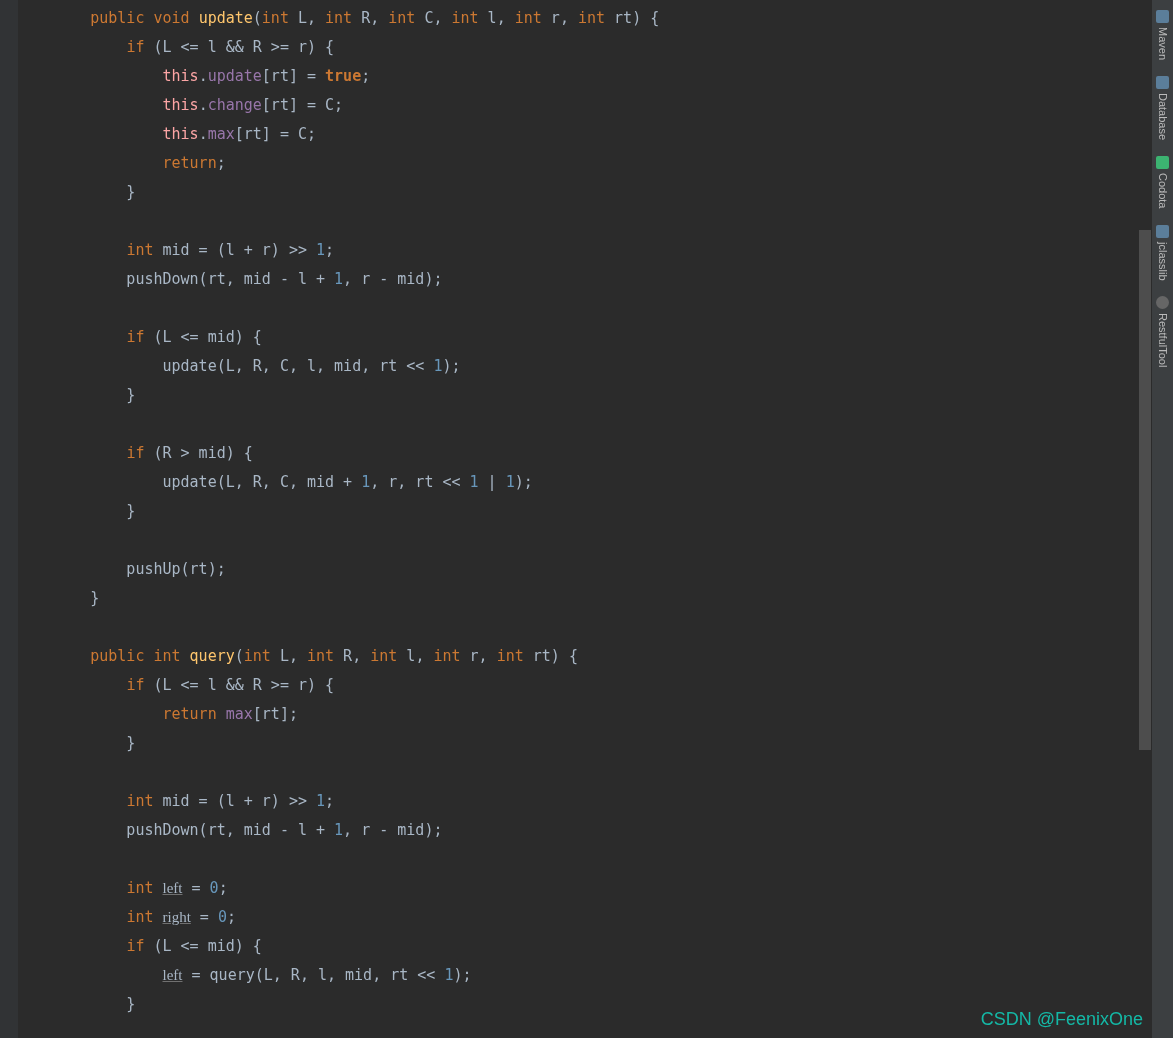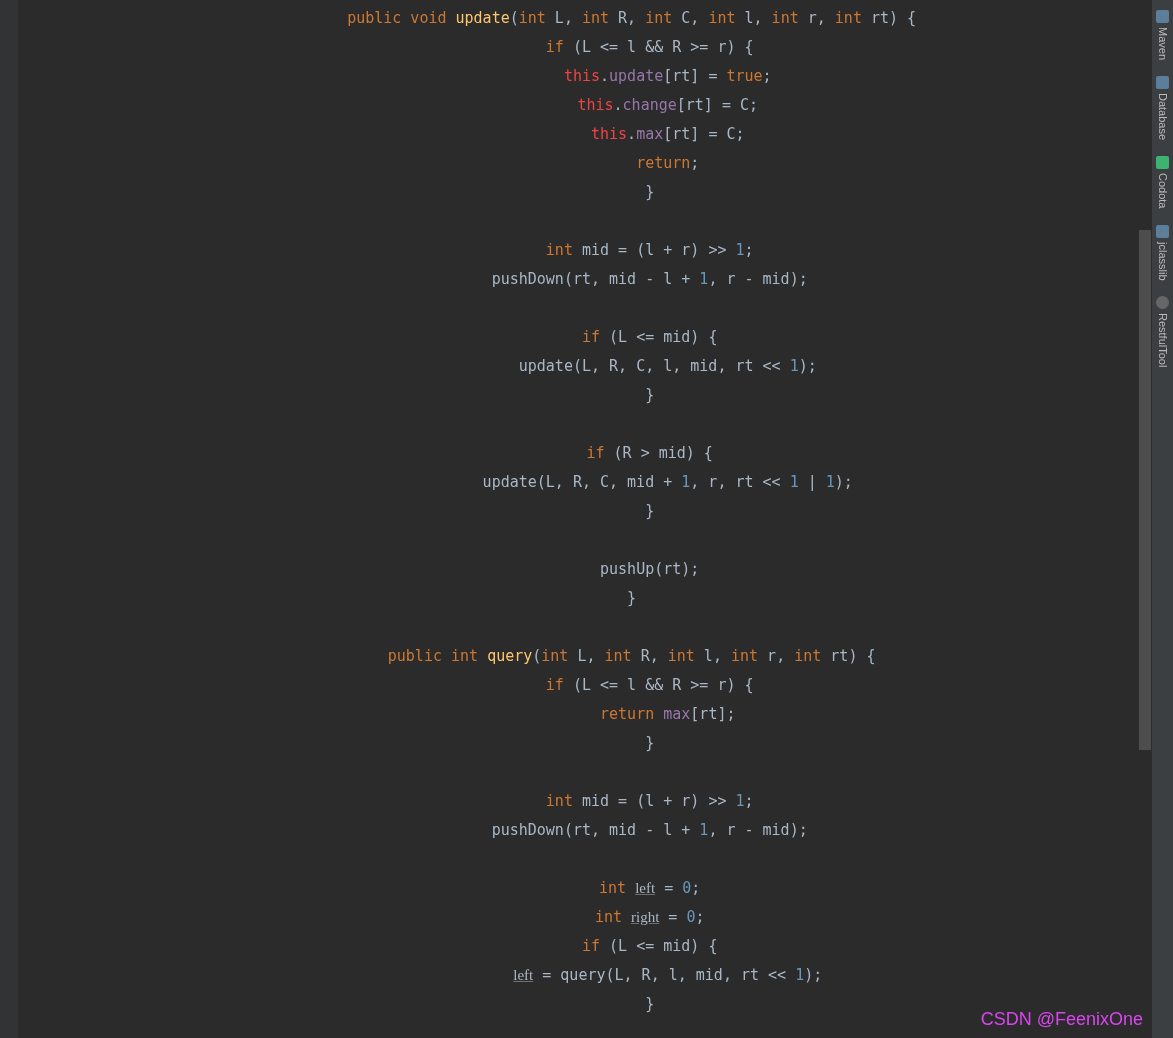--- a/index.html
+++ b/index.html
@@ -25,29 +25,28 @@
 }
 .code-content {
   flex: 1;
   padding: 4px 0 0 0;
   line-height: 29px;
   white-space: pre;
   overflow: hidden;
 }
 .code-line {
   padding-left: 0;
-  text-align: center;
 }
 .kw { color: #cc7832; }
 .method-decl { color: #ffc66d; }
 .field { color: #9876aa; }
 .num { color: #6897bb; }
 .punct { color: #a9b7c6; }
-.this { color: #ef4444; }
-.bool { color: #cc7832; }
+.this { color: #fca5a5; }
+.bool { color: #cc7832; font-weight: bold; }
 .underline { text-decoration: underline; text-decoration-color: #707070; font-family: Liberation Serif, serif; }
 
 .right-toolbar {
   position: absolute;
   right: 0;
   top: 0;
   width: 22px;
   height: 100%;
   background: #3c3f41;
   border-left: 1px solid #2b2b2b;
@@ -94,21 +93,21 @@
   top: 230px;
   width: 12px;
   height: 520px;
   background: #4d4d4d;
   border-radius: 0;
 }
 .watermark {
   position: absolute;
   bottom: 8px;
   right: 30px;
-  color: #d946ef;
+  color: #14b8a6;
   font-family: -apple-system, 'Segoe UI', sans-serif;
   font-size: 18px;
   text-align: right;
 }
 </style>
 </head>
 <body>
 
 <div class="editor-area">
   <div class="gutter"></div>

